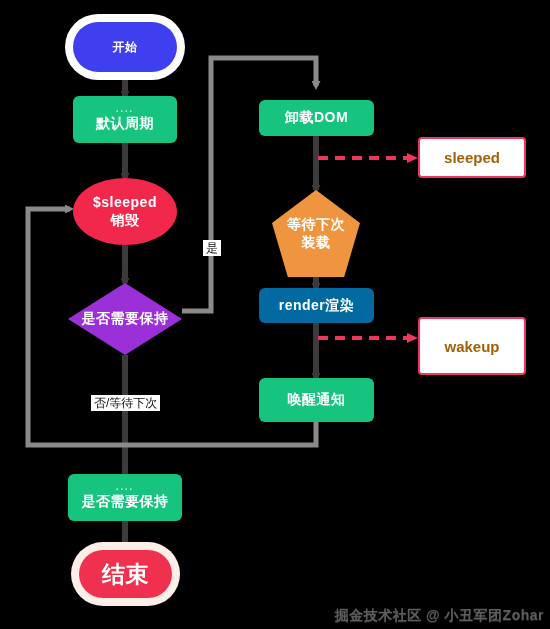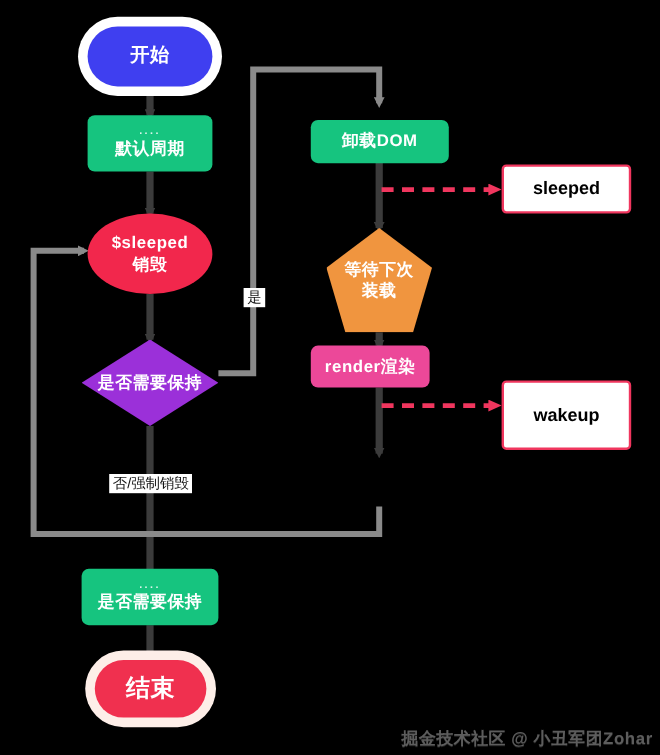--- a/index.html
+++ b/index.html
@@ -30,21 +30,21 @@
         clip-path:polygon(50% 0,100% 38%,82% 100%,18% 100%,0 38%);}
   .penta .pen-txt{position:relative;z-index:2;}
 
   .dots{display:block;letter-spacing:2px;font-size:9px;line-height:7px;
         opacity:.85;margin-bottom:2px;}
 
   
   .evt{position:absolute;box-sizing:border-box;background:#fff;
        border:2px solid #f0365e;border-radius:4px;
        display:flex;align-items:center;justify-content:center;
-       color:#000000;font-size:15px;font-weight:600;}
+       color:#a16207;font-size:15px;font-weight:600;}
 
   
   .elabel{position:absolute;background:#fff;color:#111;
           font-size:12px;font-weight:500;padding:1px 3px;
           line-height:1.2;white-space:nowrap;}
 
   .wm{position:absolute;right:6px;bottom:4px;color:#6e6e6e;
       font-size:14px;font-weight:700;letter-spacing:.5px;
       text-shadow:0 1px 0 #2a2a2a;opacity:.85;}
 </style>
@@ -81,21 +81,21 @@
     <path d="M316,122 L316,190" stroke="#3b3b3b" stroke-width="6" fill="none" marker-end="url(#ah-dark)"></path>
     <path d="M316,277 L316,288" stroke="#3b3b3b" stroke-width="6" fill="none" marker-end="url(#ah-dark)"></path>
     <path d="M316,323 L316,378" stroke="#3b3b3b" stroke-width="6" fill="none" marker-end="url(#ah-dark)"></path>
 
     <path d="M316,422 L316,445 L28,445 L28,209 L70,209" stroke="#8a8a8a" stroke-width="5" fill="none" marker-end="url(#ah-gray)"></path>
 
     <path d="M318,158 L414,158" stroke="#f0365e" stroke-width="4" fill="none" stroke-dasharray="10 7" marker-end="url(#ah-red)"></path>
     <path d="M318,338 L414,338" stroke="#f0365e" stroke-width="4" fill="none" stroke-dasharray="10 7" marker-end="url(#ah-red)"></path>
   </svg>
 
-  <div class="node pill" style="left:73px;top:22px;width:104px;height:50px;background:#3f3ff0;font-size:16px;">
+  <div class="node pill" style="left:73px;top:22px;width:104px;height:50px;background:#3f3ff0;font-size:12px;">
     <span>开始</span>
   </div>
 
   <div class="node rect" style="left:73px;top:96px;width:104px;height:47px;background:#16c47f;">
     <span class="dots">....</span>
     <span>默认周期</span>
   </div>
 
   <div class="node ellipse" style="left:73px;top:178px;width:104px;height:67px;background:#f2274c;">
     <span>$sleeped</span>
@@ -105,52 +105,55 @@
   <div class="node diamond" style="left:68px;top:283px;width:114px;height:72px;">
     <span class="dia-fill"></span>
     <span class="dia-txt">是否需要保持</span>
   </div>
 
   <div class="node rect" style="left:68px;top:474px;width:114px;height:47px;background:#16c47f;">
     <span class="dots">....</span>
     <span>是否需要保持</span>
   </div>
 
-  <div class="node pill-soft" style="left:79px;top:550px;width:93px;height:48px;background:#f0304f;font-size:20px;">
+  <div class="node pill-soft" style="left:79px;top:550px;width:93px;height:48px;background:#f0304f;font-size:23px;">
     <span>结束</span>
   </div>
 
   <div class="node rect" style="left:259px;top:100px;width:115px;height:36px;background:#16c47f;">
     <span>卸载DOM</span>
   </div>
 
   <div class="node penta" style="left:272px;top:190px;width:88px;height:87px;">
     <span class="pen-fill"></span>
     <span class="pen-txt">等待下次</span>
     <span class="pen-txt">装载</span>
   </div>
 
-  <div class="node rect" style="left:259px;top:288px;width:99px;height:35px;background:#ec4899;">
+  <div class="node rect" style="left:259px;top:288px;width:115px;height:35px;background:#0369a1;">
     <span>render渲染</span>
   </div>
 
+  <div class="node rect" style="left:259px;top:378px;width:115px;height:44px;background:#16c47f;">
+    <span>唤醒通知</span>
+  </div>
 
   <div class="evt" style="left:418px;top:137px;width:108px;height:41px;">
     <span>sleeped</span>
   </div>
 
   <div class="evt" style="left:418px;top:317px;width:108px;height:58px;">
     <span>wakeup</span>
   </div>
 
   <div class="elabel" style="left:203px;top:240px;">
     <span>是</span>
   </div>
 
   <div class="elabel" style="left:91px;top:395px;">
-    <span>否/强制销毁</span>
+    <span>否/等待下次</span>
   </div>
 
   <div class="wm">
     <span>掘金技术社区 @ 小丑军团Zohar</span>
   </div>
 
 </div>
 
 </body></html>

